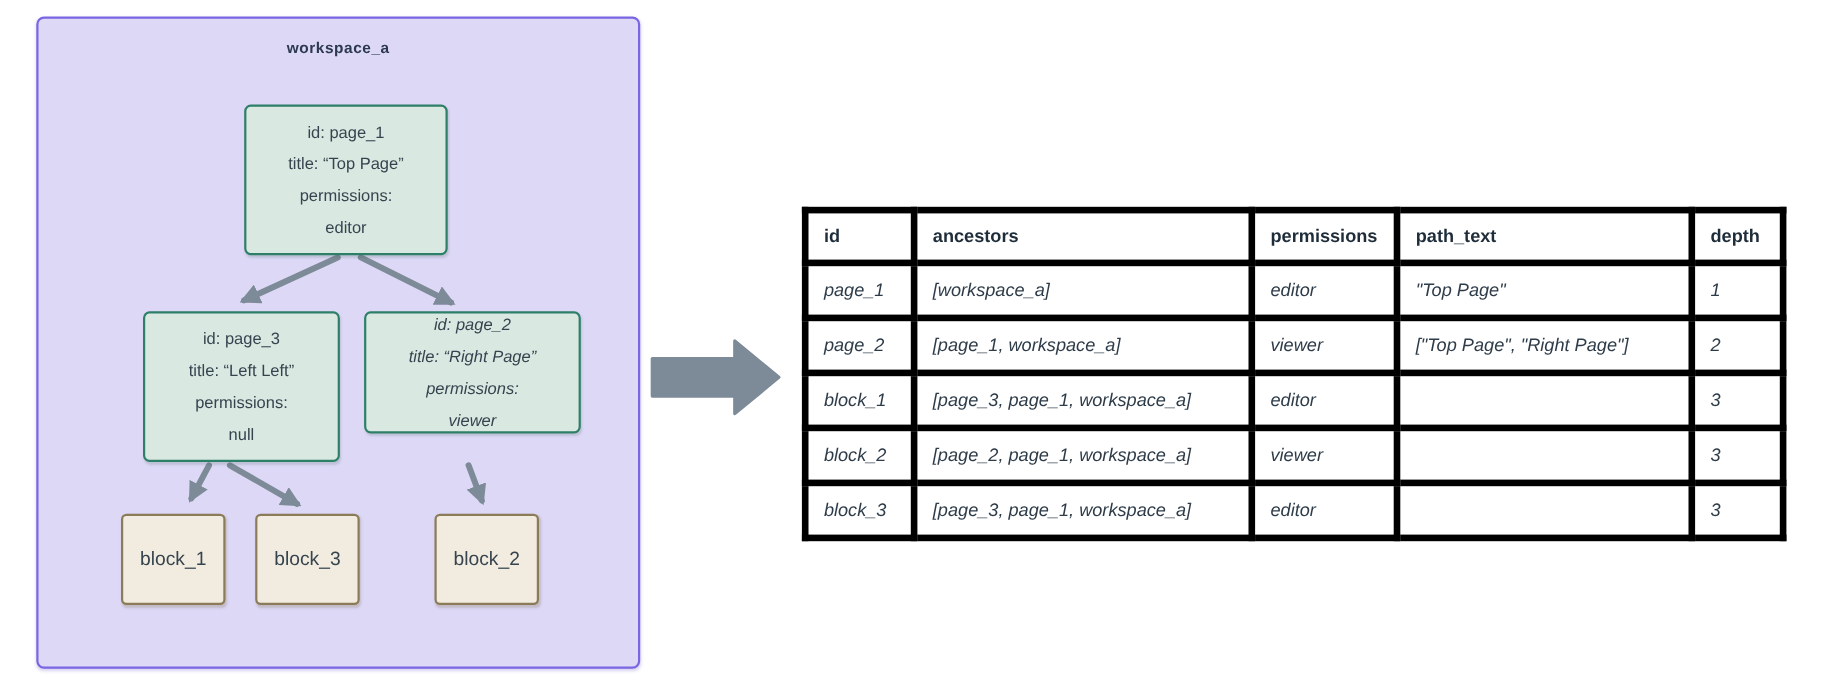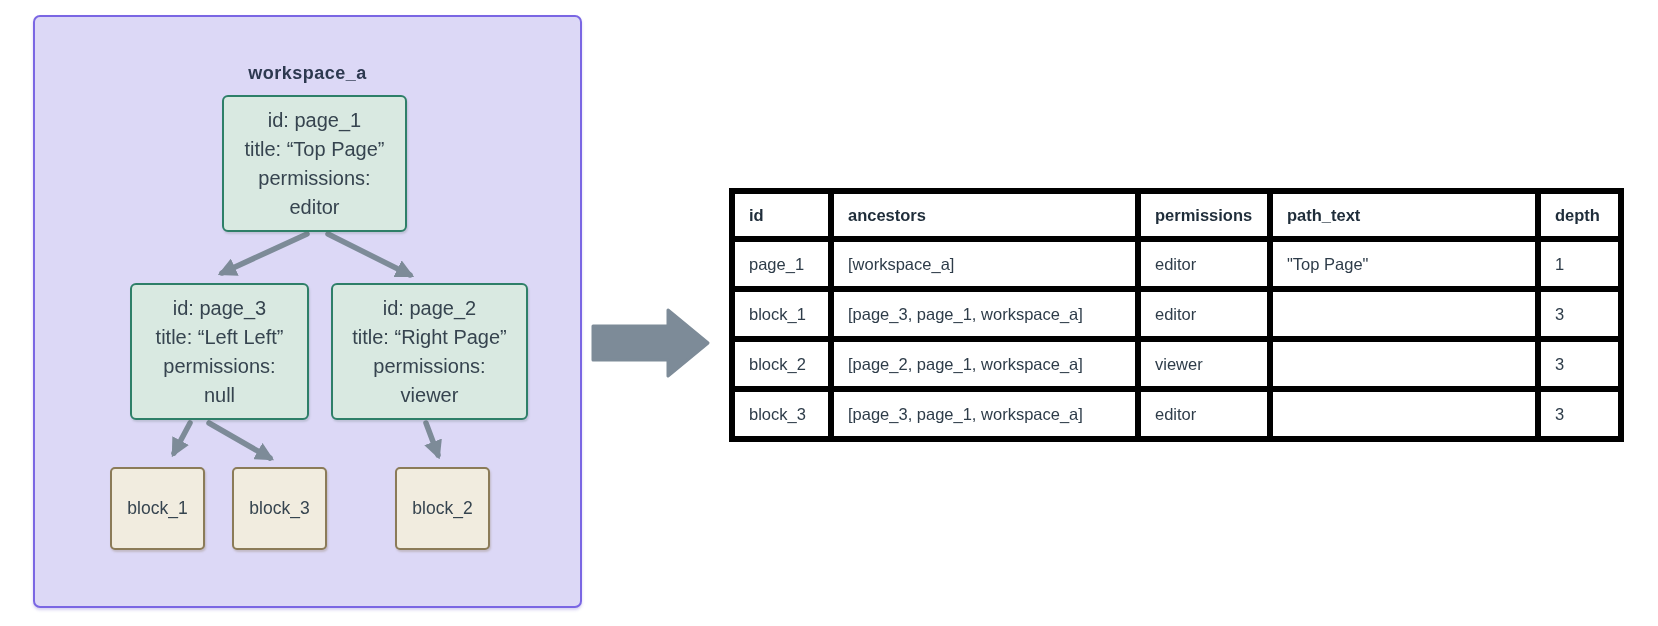--- a/index.html
+++ b/index.html
@@ -24,54 +24,53 @@
     background: #dcd8f6;
     border: 2px solid #7a66e3;
     border-radius: 7px;
     box-shadow: 0 2px 3px rgba(90, 70, 200, 0.25);
     box-sizing: border-box;
   }
   .ws-title {
     position: absolute;
     left: 0; right: 0; top: 18px;
     text-align: center;
-    font-size: 18px;
+    font-size: 14px;
     font-weight: 700;
     letter-spacing: 0.5px;
     color: #2d3950;
-    margin-top: 28px;
   }
   .node {
     position: absolute;
     box-sizing: border-box;
     border-radius: 6px;
     display: flex;
     flex-direction: column;
     align-items: center;
     justify-content: center;
     text-align: center;
     color: #36444f;
   }
   .node.page {
     background: #d9e9e1;
     border: 2px solid #2e7f68;
-    font-size: 20px;
+    font-size: 15px;
     line-height: 29px;
     box-shadow: 1px 2px 2px rgba(60, 90, 80, 0.18);
   }
   .node.block {
     background: #f1ecdf;
     border: 2px solid #8b7b58;
     border-radius: 5px;
     font-size: 17.5px;
     box-shadow: 1px 2px 2px rgba(120, 100, 60, 0.25);
   }
   #node-page-1 { left: 187px; top: 78px;  width: 185px; height: 137px; }
   #node-page-3 { left: 75px;  top: 266px; width: 179px; height: 137px; margin-left: 20px; }
-  #node-page-2 { left: 296px; top: 266px; width: 197px; height: 137px; }
+  #node-page-2 { left: 296px; top: 266px; width: 197px; height: 111px; font-style: italic; }
   #node-block-1 { left: 75px;  top: 450px; width: 95px; height: 83px; }
   #node-block-3 { left: 197px; top: 450px; width: 95px; height: 83px; }
   #node-block-2 { left: 360px; top: 450px; width: 95px; height: 83px; }
 
   .tree-arrows {
     position: absolute;
     left: 0; top: 0;
     width: 545px; height: 589px;
     pointer-events: none;
   }
@@ -100,20 +99,21 @@
     overflow: hidden;
   }
   .result-table th {
     height: 42px;
     font-weight: 700;
     color: #1f2d3a;
   }
   .result-table td {
     height: 44px;
     color: #2e3c49;
+    font-style: italic;
   }
 </style>
 </head>
 <body>
 
 <div class="stage">
 
   <div class="workspace">
     <div class="ws-title">workspace_a</div>
 
@@ -187,20 +187,27 @@
     </thead>
     <tbody>
       <tr>
         <td>page_1</td>
         <td>[workspace_a]</td>
         <td>editor</td>
         <td>"Top Page"</td>
         <td>1</td>
       </tr>
       <tr>
+        <td>page_2</td>
+        <td>[page_1, workspace_a]</td>
+        <td>viewer</td>
+        <td>["Top Page", "Right Page"]</td>
+        <td>2</td>
+      </tr>
+      <tr>
         <td>block_1</td>
         <td>[page_3, page_1, workspace_a]</td>
         <td>editor</td>
         <td></td>
         <td>3</td>
       </tr>
       <tr>
         <td>block_2</td>
         <td>[page_2, page_1, workspace_a]</td>
         <td>viewer</td>

